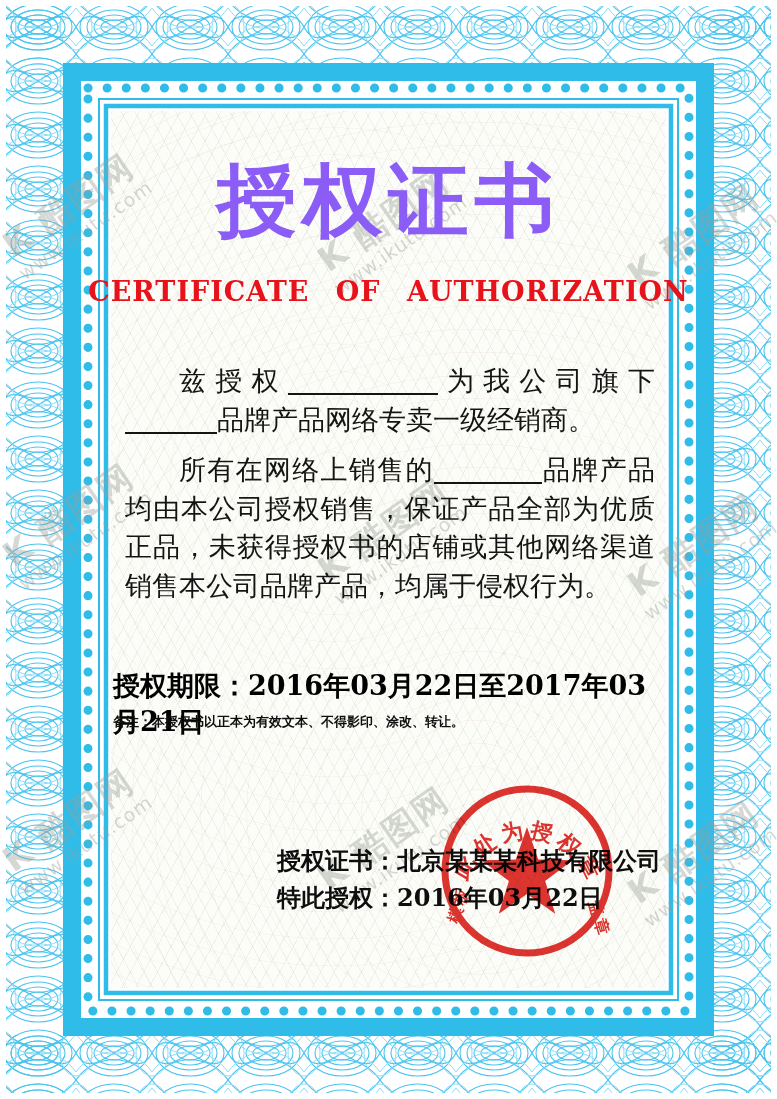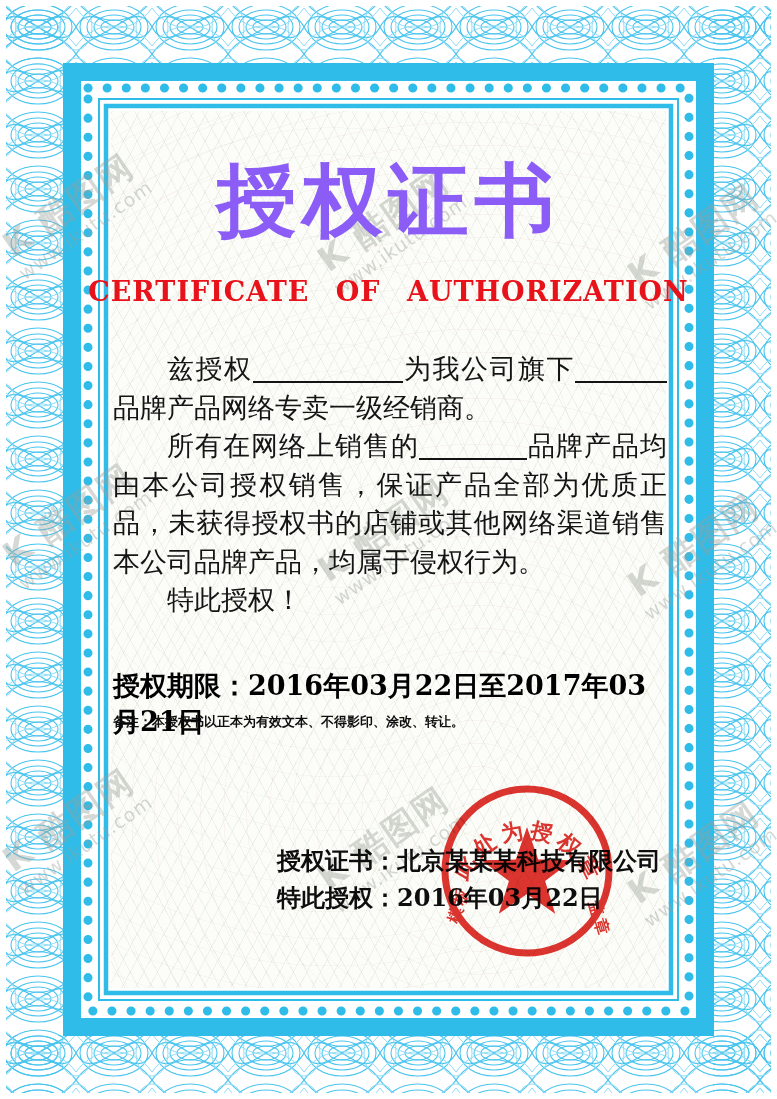--- a/index.html
+++ b/index.html
@@ -31,21 +31,21 @@
     font-size:80px;font-weight:bold;color:#8b5cf6;letter-spacing:6px;line-height:1.15;
   }
   .cert-subtitle{
     position:absolute;top:276px;left:0;right:0;text-align:center;
     font-size:27px;font-weight:bold;color:#e8121a;letter-spacing:1px;word-spacing:16px;
   }
   .bodytext{
     position:absolute;top:350px;left:113px;width:554px;
     font-size:27px;line-height:38.5px;color:#141414;text-align:justify;
   }
-  .bodytext p{margin:0;text-indent:2em;}
+  .bodytext p{margin:12px;text-indent:2em;}
   .blank{
     display:inline-block;border-bottom:2.5px solid #141414;height:1em;vertical-align:-5px;
   }
   .period-line{
     position:absolute;top:668px;left:113px;width:554px;
     font-size:27px;font-weight:bold;color:#000000;
   }
   .remark{
     position:absolute;top:708px;left:113px;width:560px;
     font-size:13px;font-weight:bold;color:#0e0e0e;line-height:27px;
@@ -136,21 +136,20 @@
         <div class="wm-url">www.ikutu.com</div>
       </div>
     </div>
 
   <div class="cert-title">授权证书</div>
   <div class="cert-subtitle">CERTIFICATE OF AUTHORIZATION</div>
 
   <div class="bodytext">
       <p>兹授权<span class="blank" style="width: 150px;"></span>为我公司旗下<span class="blank" style="width: 92px;"></span>品牌产品网络专卖一级经销商。</p>
       <p>所有在网络上销售的<span class="blank" style="width: 108px;"></span>品牌产品均由本公司授权销售，保证产品全部为优质正品，未获得授权书的店铺或其他网络渠道销售本公司品牌产品，均属于侵权行为。</p>
-      <p>特此授权！</p>
     </div>
 
   <div class="period-line"><span>授权期限：</span><span>2016年03月22日至2017年03月21日</span></div>
 
   <div class="remark">
     <div class="l1"><span>备注：</span><span>本授权书以正本为有效文本、不得影印、涂改、转让。</span></div>
   </div>
 
   <div class="sign-block">
     <div><span>授权证书：</span><span>北京某某某科技有限公司</span></div>

